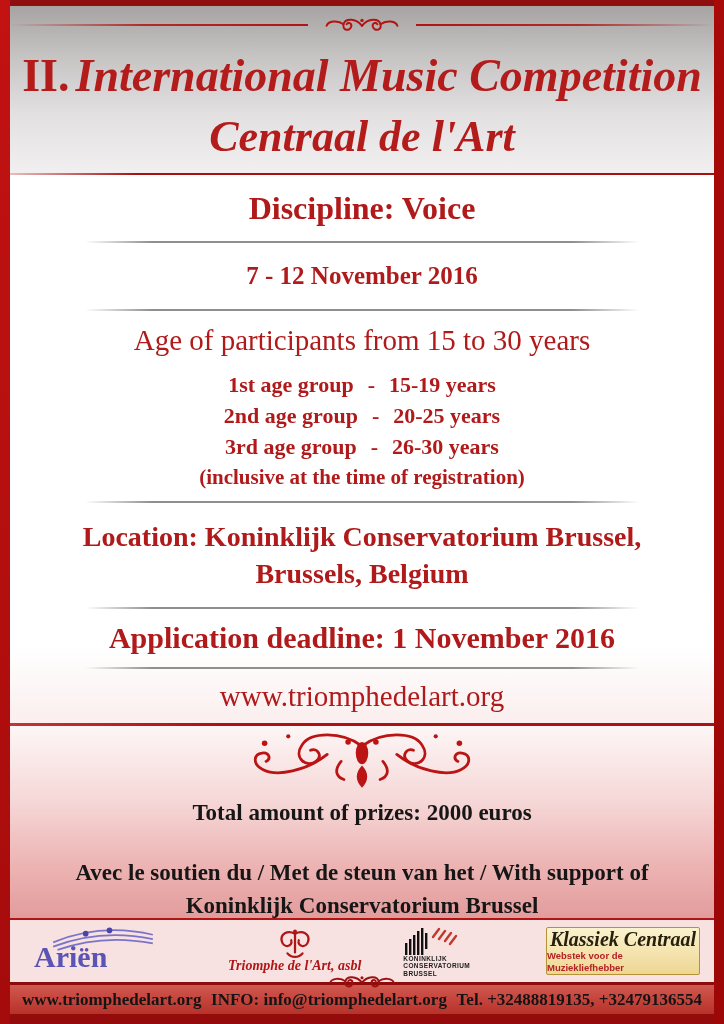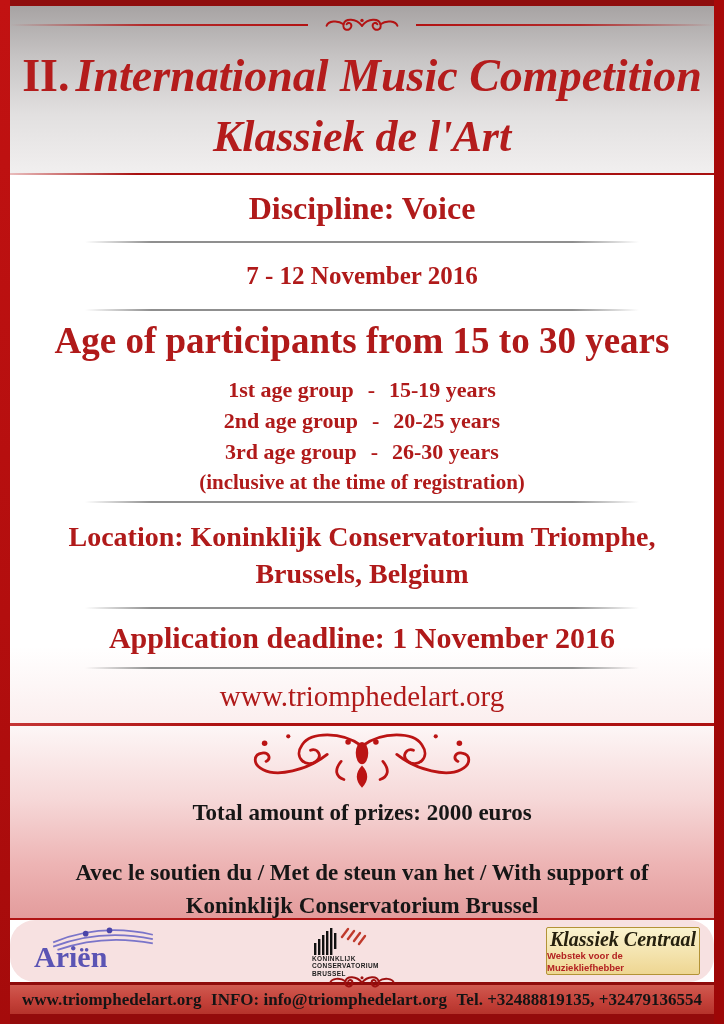--- a/index.html
+++ b/index.html
@@ -32,36 +32,36 @@
   .red-rule2{height:3px;background:linear-gradient(90deg,#c53434,#ad1111 30%,#ad1111 100%);}
   .red-rule3{height:2px;background:#b01414;}
 
   
   .main{height:548px;background:linear-gradient(180deg,#ffffff 0%,#ffffff 86%,#fbeeee 100%);text-align:center;color:#b01a1a;}
   .divider{height:2px;margin:0 75px;background:linear-gradient(90deg,rgba(140,140,140,0),#8f8f8f 12%,#8f8f8f 88%,rgba(140,140,140,0));}
   .sec{display:flex;flex-direction:column;justify-content:center;}
   .sec-discipline{height:66px;font-size:32px;font-weight:bold;}
   .sec-dates{height:66px;font-size:25px;font-weight:bold;}
   .sec-age{height:190px;}
-  .age-heading{font-size:37px;font-weight:bold;margin-top:4px;}
+  .age-heading{font-size:29px;font-weight:normal;margin-top:4px;}
   .age-row{font-size:22px;font-weight:bold;line-height:31px;display:flex;justify-content:center;gap:14px;}
   .age-rows{margin-top:12px;}
   .age-note{font-size:21px;font-weight:bold;line-height:30px;}
   .sec-location{height:104px;font-size:28px;font-weight:bold;line-height:37px;}
   .sec-deadline{height:58px;font-size:30px;font-weight:bold;}
   .sec-website{height:54px;font-size:29px;font-weight:normal;}
 
   
   .pink-section{height:192px;background:linear-gradient(180deg,#fdf6f6 0%,#f6d8d8 38%,#edb4b4 72%,#e39c9c 100%);text-align:center;color:#161616;}
   .flourish-wrap{height:66px;display:flex;justify-content:center;align-items:flex-start;padding-top:2px;}
   .prizes{font-size:23px;font-weight:bold;line-height:30px;margin-top:4px;}
   .support{margin-top:28px;font-size:23px;font-weight:bold;line-height:33px;}
 
   
-  .logo-strip{height:64px;background:#f7e1e1;display:flex;align-items:center;justify-content:space-between;padding:0 14px;border-radius:25px;}
+  .logo-strip{height:64px;background:#f7e1e1;display:flex;align-items:center;justify-content:space-between;padding:0 14px;}
   .logo{display:flex;flex-direction:column;align-items:center;justify-content:center;}
   .logo-arien{position:relative;width:168px;height:54px;}
   .arien-arcs{position:absolute;top:1px;left:20px;}
   .arien-text{position:absolute;top:16px;left:10px;font-size:30px;color:#5b54b4;font-weight:bold;}
   .logo-triomphe{width:160px;}
   .triomphe-text{font-size:14px;font-style:italic;font-weight:bold;color:#b01616;margin-top:-2px;}
   .logo-conserv{width:120px;align-items:flex-start;padding-left:6px;}
   .conserv-text{font-family:"Liberation Sans","DejaVu Sans",sans-serif;font-size:6.5px;font-weight:bold;color:#1c1c1c;line-height:7.5px;letter-spacing:.4px;text-align:left;}
   .logo-klassiek{width:152px;height:46px;background:linear-gradient(180deg,#fbf3cf,#eed692);border:1px solid #b39336;border-radius:2px;justify-content:center;}
   .klassiek-name{font-size:20px;font-style:italic;font-weight:bold;color:#26200e;line-height:22px;}
@@ -90,21 +90,21 @@
             <path d="M60,14 C52,4 38,4 36,12 C34,20 44,22 46,15 C47,10 42,9 40,12"></path>
             <path d="M60,14 C68,4 82,4 84,12 C86,20 76,22 74,15 C73,10 78,9 80,12"></path>
             <path d="M36,12 C28,6 16,8 14,14"></path>
             <path d="M84,12 C92,6 104,8 106,14"></path>
           </g>
           <circle cx="60" cy="7" r="2.2" fill="#b31313"></circle>
         </svg>
         <span class="orn-line right"></span>
       </div>
       <h1 class="title-line1"><span class="numeral">II.</span><span class="script">International Music Competition</span></h1>
-      <h1 class="title-line2 script">Klassiek de l'Art</h1>
+      <h1 class="title-line2 script">Centraal de l'Art</h1>
     </div>
 
     <div class="red-rule"></div>
 
     <div class="main">
       <div class="sec sec-discipline">Discipline: Voice</div>
       <div class="divider"></div>
 
       <div class="sec sec-dates">7 - 12 November 2016</div>
       <div class="divider"></div>
@@ -126,21 +126,21 @@
             <span>3rd age group</span>
             <span>-</span>
             <span>26-30 years</span>
           </div>
         </div>
         <div class="age-note">(inclusive at the time of registration)</div>
       </div>
       <div class="divider"></div>
 
       <div class="sec sec-location">
-        <div>Location: Koninklijk Conservatorium Triomphe,</div>
+        <div>Location: Koninklijk Conservatorium Brussel,</div>
         <div>Brussels, Belgium</div>
       </div>
       <div class="divider"></div>
 
       <div class="sec sec-deadline">Application deadline: 1 November 2016</div>
       <div class="divider"></div>
 
       <div class="sec sec-website">www.triomphedelart.org</div>
     </div>
 
@@ -185,20 +185,32 @@
             <path d="M4,16 Q48,-2 96,9"></path>
             <path d="M4,20 Q48,3 96,13"></path>
             <path d="M8,23 Q50,8 96,17"></path>
           </g>
           <circle cx="34" cy="8" r="2.6" fill="#4a44a8"></circle>
           <circle cx="56" cy="5" r="2.6" fill="#4a44a8"></circle>
         </svg>
         <span class="arien-text">Ariën</span>
       </div>
 
+      <div class="logo logo-triomphe">
+        <svg width="44" height="32" viewBox="0 0 40 34">
+          <g fill="none" stroke="#b01616" stroke-width="2.4" stroke-linecap="round">
+            <path d="M20,6 C12,2 4,6 6,14 C8,22 18,20 16,13"></path>
+            <path d="M20,6 C28,2 36,6 34,14 C32,22 22,20 24,13"></path>
+            <path d="M20,6 L20,26"></path>
+            <path d="M12,27 C16,32 24,32 28,27"></path>
+          </g>
+          <circle cx="20" cy="3.5" r="2" fill="#b01616"></circle>
+        </svg>
+        <span class="triomphe-text">Triomphe de l'Art, asbl</span>
+      </div>
 
       <div class="logo logo-conserv">
         <svg width="56" height="30" viewBox="0 0 56 30">
           <g fill="#111111">
             <rect x="2" y="18" width="2.4" height="12"></rect>
             <rect x="6" y="14" width="2.4" height="16"></rect>
             <rect x="10" y="10" width="2.4" height="20"></rect>
             <rect x="14" y="6" width="2.4" height="24"></rect>
             <rect x="18" y="3" width="2.4" height="27"></rect>
             <rect x="22" y="8" width="2.4" height="16"></rect>

